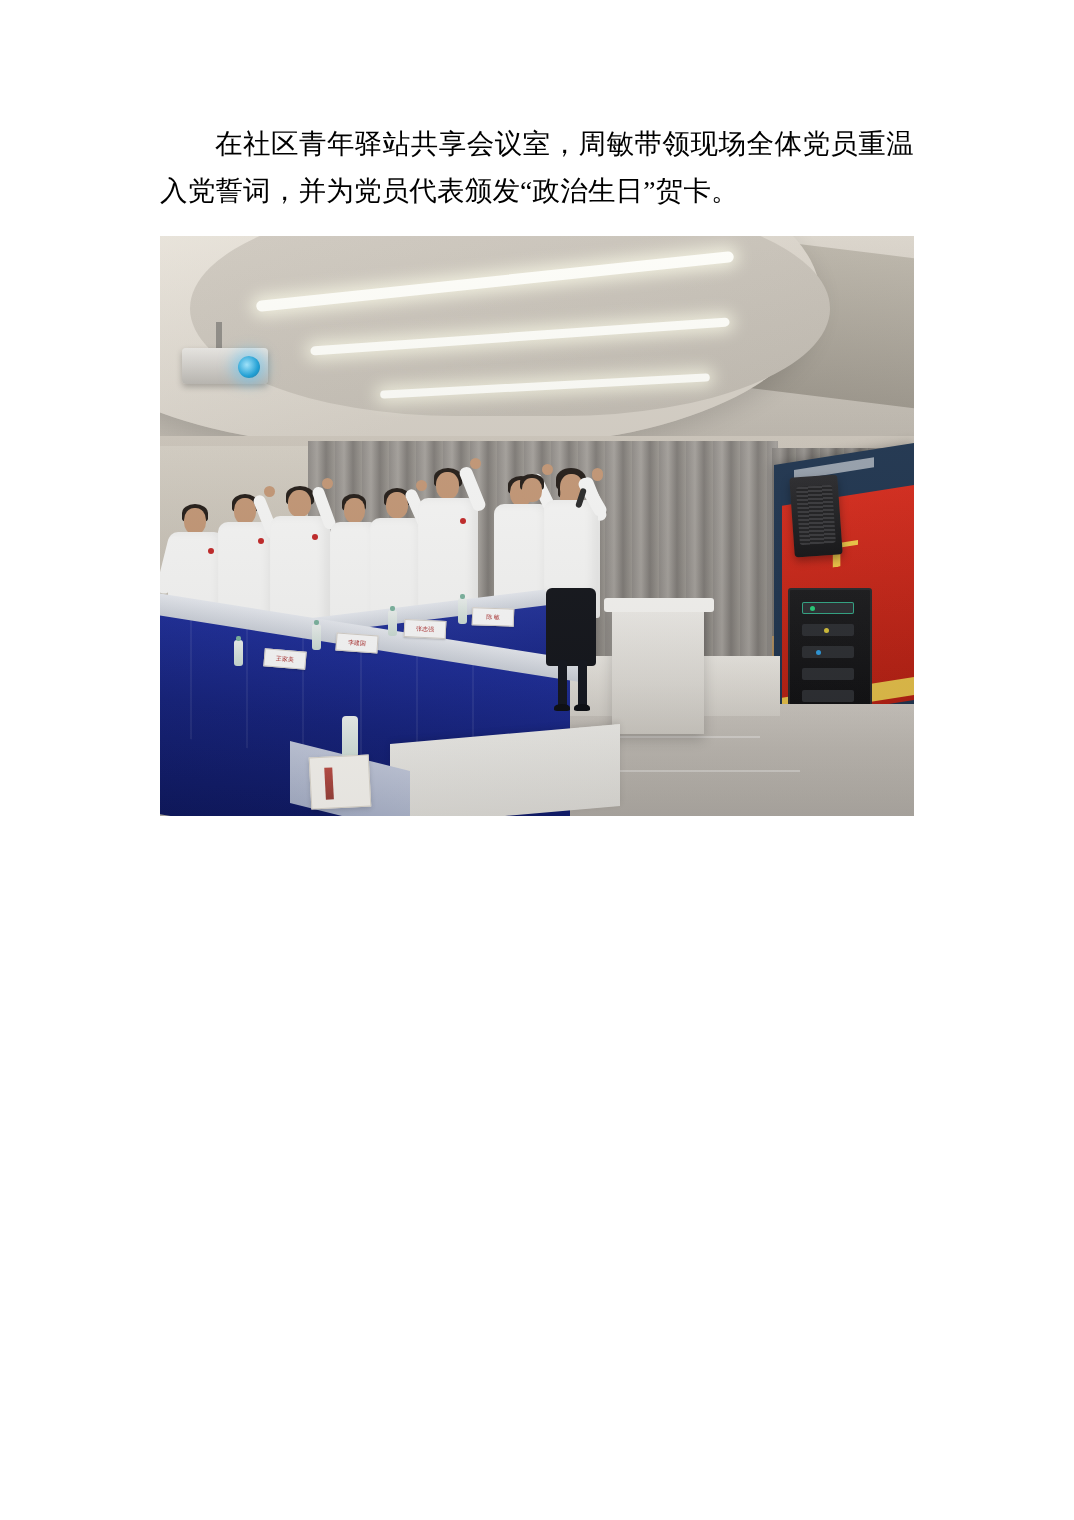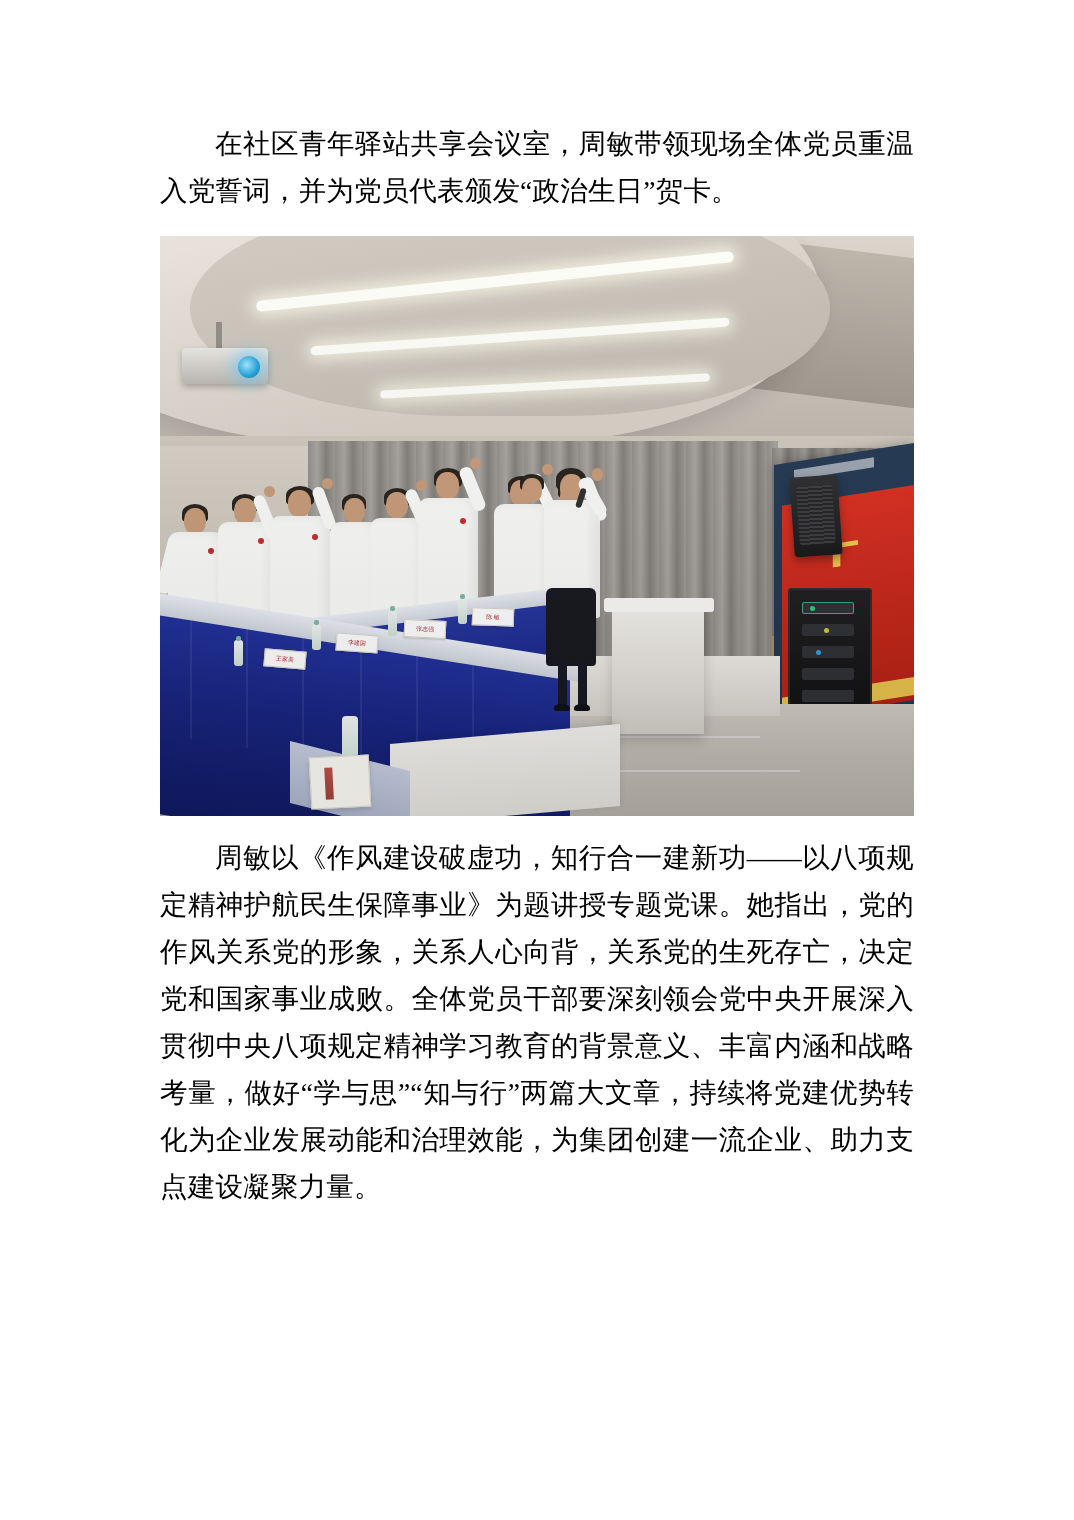--- a/index.html
+++ b/index.html
@@ -566,16 +566,15 @@
         <div class="fg-table-skirt"></div>
         <div class="fg-bottle"></div>
         <div class="fg-card">
           <div class="fg-card-txt"></div>
         </div>
 
         <div class="photo-grade"></div>
       </div>
     </div>
 
-    <p class="para">周敏以《作风建设破虚功，知行合一建新功——以八项规定精神护航民生保障事业》为题讲授专题党课。她指出，党的作风关系党的形象，关系人心向背，关系党的生死存亡，决定党和国家事业成败。全体党员干部要深刻领会党中央开展深入贯彻中央八项规定精神学习教育的背景意义、丰富内涵和战略考量，做好“学与思”“知与行”两篇大文章，持续将党建优势转化为企业发展动能和治理效能，为集团创建一流企业、助力支点建设凝聚力量。</p>
   </div>
 
 </div>
 
 </body></html>

